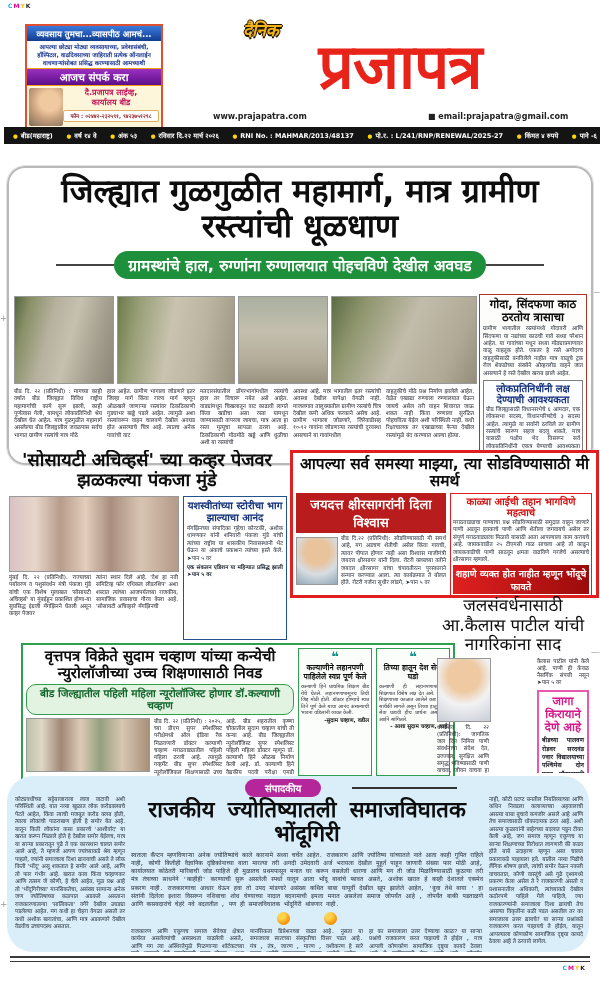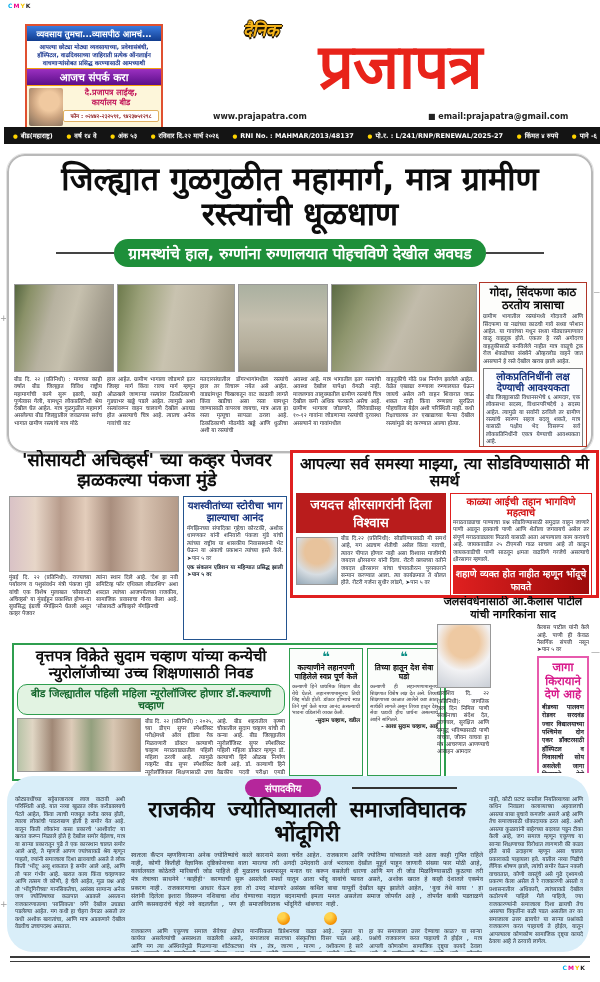--- a/index.html
+++ b/index.html
@@ -77,21 +77,21 @@
   .greenpill2{background:#e2f3e2;border:1.5px solid #2f9e4f;border-radius:10px;color:#14662c;
               font-size:10.5px;font-weight:800;text-align:center;padding:2px 4px;line-height:1.2;}
   .people2{background:linear-gradient(90deg,#b8c4a8 0%,#e0d6c4 12%,#a08876 28%,#ddcbb8 44%,#93a07e 60%,#d8c6b2 78%,#a99078 100%);
            border:1px solid #999;}
   .quotebox{border:1px solid #2f9e4f;background:#fbfdfb;padding:2px;}
   .qmark{color:#0e8f86;font-size:13px;line-height:12px;font-weight:800;}
   .q-h{font-size:7.6px;font-weight:800;line-height:1.2;color:#101010;}
   .q-b{font-size:5px;line-height:1.3;color:#2a2a34;}
   .q-sig{font-size:5.6px;font-weight:800;text-align:right;color:#101010;}
   
-  .jal-h{font-size:11px;font-weight:700;line-height:1.15;color:#0d0d0d;}
+  .jal-h{font-size:17px;font-weight:400;line-height:1.15;color:#0d0d0d;}
   .portrait2{width:52px;height:62px;border:1px solid #999;
              background:radial-gradient(circle at 50% 28%,#eec9a2 0 30%,#f2f2f4 55%,#c9ced6 100%);}
   .classified{border:2px solid #e75aad;background:#fff;padding:3px;}
   .cls-h{color:#d81b8c;font-size:11.5px;font-weight:800;line-height:1.15;}
   .cls-b{font-size:6.2px;line-height:1.35;color:#1c1c24;font-weight:700;}
   
   .edit{background:#d9eef9;border-radius:26px;}
   .edit-label{background:#b5269b;color:#fff;font-size:10px;font-weight:800;border-radius:9px;
               padding:2px 20px;display:inline-block;}
   .edit-line{height:1.5px;background:#333;}
@@ -138,21 +138,21 @@
     <span class="it">बीड(महाराष्ट्र)</span>
     <span class="it">वर्ष १४ वे</span>
     <span class="it">अंक ५३</span>
     <span class="it">रविवार दि.२२ मार्च २०२६</span>
     <span class="it">RNI No. : MAHMAR/2013/48137</span>
     <span class="it">पो.र. : L/241/RNP/RENEWAL/2025-27</span>
     <span class="it">किंमत ४ रुपये</span>
     <span class="it">पाने -६</span>
   </div>
 
-  <div class="abs leadbox" style="left:7px;top:154px;width:582px;height:295px;border-radius:18px;">
+  <div class="abs leadbox" style="left:7px;top:166px;width:582px;height:295px;border-radius:18px;">
     <div class="lead-h ctr" style="padding:6px 8px 0 8px;">जिल्ह्यात गुळगुळीत महामार्ग, मात्र ग्रामीण रस्त्यांची धूळधाण</div>
     <div class="pillrow" style="margin-top:8px;">
       <div class="dash"></div>
       <div class="greenpill">ग्रामस्थांचे हाल, रुग्णांना रुग्णालयात पोहचविणे देखील अवघड</div>
       <div class="dash"></div>
     </div>
 
     <div class="abs photorow" style="left:5px;top:128px;">
       <div class="photo road1" style="width:98px;"></div>
       <div class="photo road2" style="width:116px;"></div>
@@ -203,21 +203,21 @@
       </div>
       <div class="innerred" style="width:136px;">
         <div class="ired-h ctr">काळ्या आईची तहान भागविणे महत्वाचे</div>
         <div class="tinytxt jus" style="margin-top:1px;">मराठवाड्याचा पाण्याचा प्रश्न सोडविण्यासाठी समुद्रात वाहून जाणारे पाणी अडवून हक्काचे पाणी आणि शेतीला जगवायचे असेल तर संपूर्ण मराठवाड्याला मिळावे यासाठी आता आपल्याला काम करायचे आहे. जायकवाडीत २५ टीएमसी गाळ साचला आहे तो काढून जायकवाडीची पाणी साठवून क्षमता वाढविणे गरजेचे असल्याचे क्षीरसागर म्हणाले.</div>
         <div class="redstrip">शहाणे व्यक्त होत नाहीत म्हणून भोंदूचे फावते</div>
         <div class="tinytxt jus">सध्या चालत असलेल्या अशोक खरात प्रकरणाचा उल्लेख करताना समाजात शहाणे आणि सजग लोक व्यक्त होत नाहीत म्हणून भोंदू बाबा आणि भोंदू बुवांचे फावते असे जयदत्त क्षीरसागर म्हणाले.</div>
       </div>
     </div>
   </div>
 
-  <div class="abs greenbox" style="left:12px;top:643px;width:424px;height:128px;overflow:hidden;">
+  <div class="abs greenbox" style="left:21px;top:643px;width:424px;height:128px;overflow:hidden;">
     <div style="display:flex;gap:4px;height:100%;">
       <div style="width:268px;">
         <div class="vp-h ctr">वृत्तपत्र विक्रेते सुदाम चव्हाण यांच्या कन्येची न्युरोलॉजीच्या उच्च शिक्षणासाठी निवड</div>
         <div class="greenpill2" style="margin-top:2px;">बीड जिल्ह्यातील पहिली महिला न्यूरोलॉजिस्ट होणार डॉ.कल्याणी चव्हाण</div>
         <div style="display:flex;gap:4px;margin-top:3px;">
           <div class="people2" style="width:122px;height:52px;flex:none;"></div>
           <div class="ucol jus" style="width:68px;">बीड दि. २२ (प्रतिनिधी) : २०२५, च्या डीएम सुपर स्पेशलिस्ट परीक्षेमध्ये ऑल इंडिया रँक मिळवणारी डॉक्टर कल्याणी चव्हाण मराठवाड्यातील पहिली महिला ठरली आहे. त्यामुळे गव्हर्मेंट बीड सुपर स्पेशलिस्ट न्यूरोलॉजिकल शिक्षणासाठी उच्च प्रदेश वर्धीन अशा वैद्यकीय महाविद्यालयात डॉ. कल्याणीची निवड झाली</div>
           <div class="ucol jus" style="width:68px;">आहे. बीड शहरातील कृष्णा चौकातील सुदाम चव्हाण यांची ती कन्या आहे. बीड जिल्ह्यातील न्युरोलॉजिस्ट सुपर स्पेशलिस्ट पहिली महिला डॉक्टर म्हणून डॉ. कल्याणी हिने ओळख निर्माण केली आहे. डॉ. कल्याणी हिने वैद्यकीय पदवी परीक्षा एमडी मेडिसिन २०१९ मध्ये पूर्ण केली आहे. ➤पान ५ वर</div>
         </div>
       </div>

